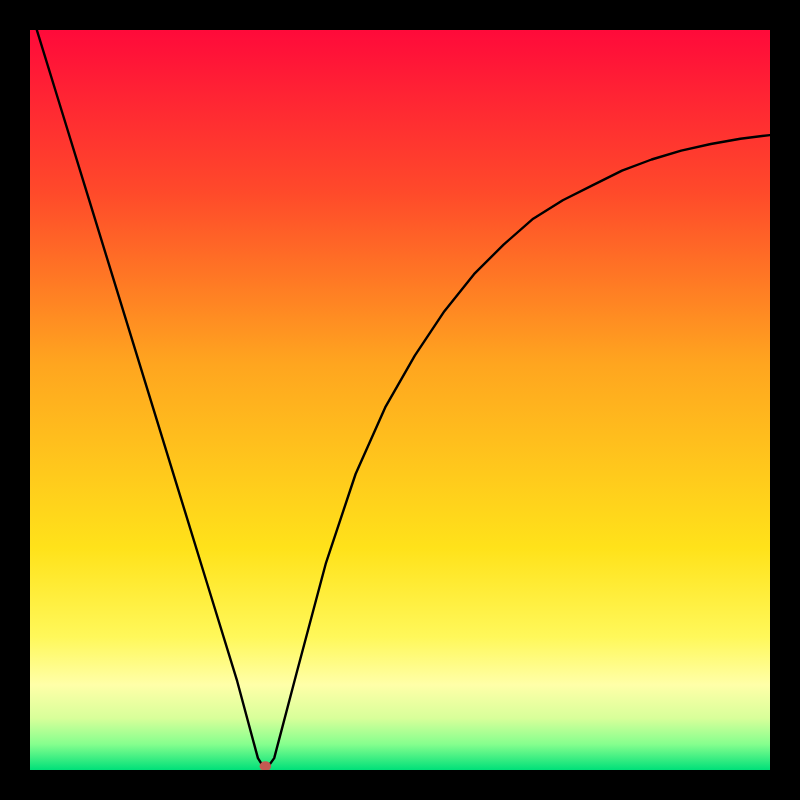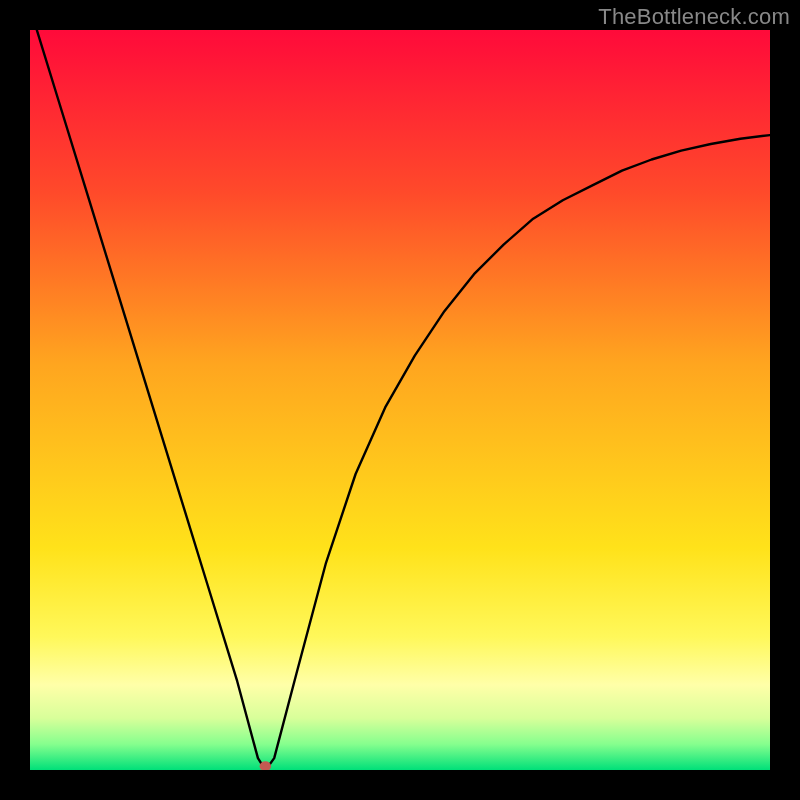--- a/index.html
+++ b/index.html
@@ -34,21 +34,20 @@
     height: 740px;
   }
   svg {
     display: block;
   }
 </style>
 </head>
 <body>
 
 <div class="frame">
-  <div class="watermark">TheBottleneck.com</div>
   <div class="plot-wrap">
     <svg id="chart-svg" width="740" height="740" viewBox="0 0 740 740">
         <defs>
           <linearGradient id="bg-grad" x1="0" y1="0" x2="0" y2="1">
             <stop offset="0.00%" stop-color="#ff0a3a"></stop>
             <stop offset="22.00%" stop-color="#ff4a2a"></stop>
             <stop offset="45.00%" stop-color="#ffa51f"></stop>
             <stop offset="70.00%" stop-color="#ffe21a"></stop>
             <stop offset="82.00%" stop-color="#fff85a"></stop>
             <stop offset="88.50%" stop-color="#ffffa8"></stop>

